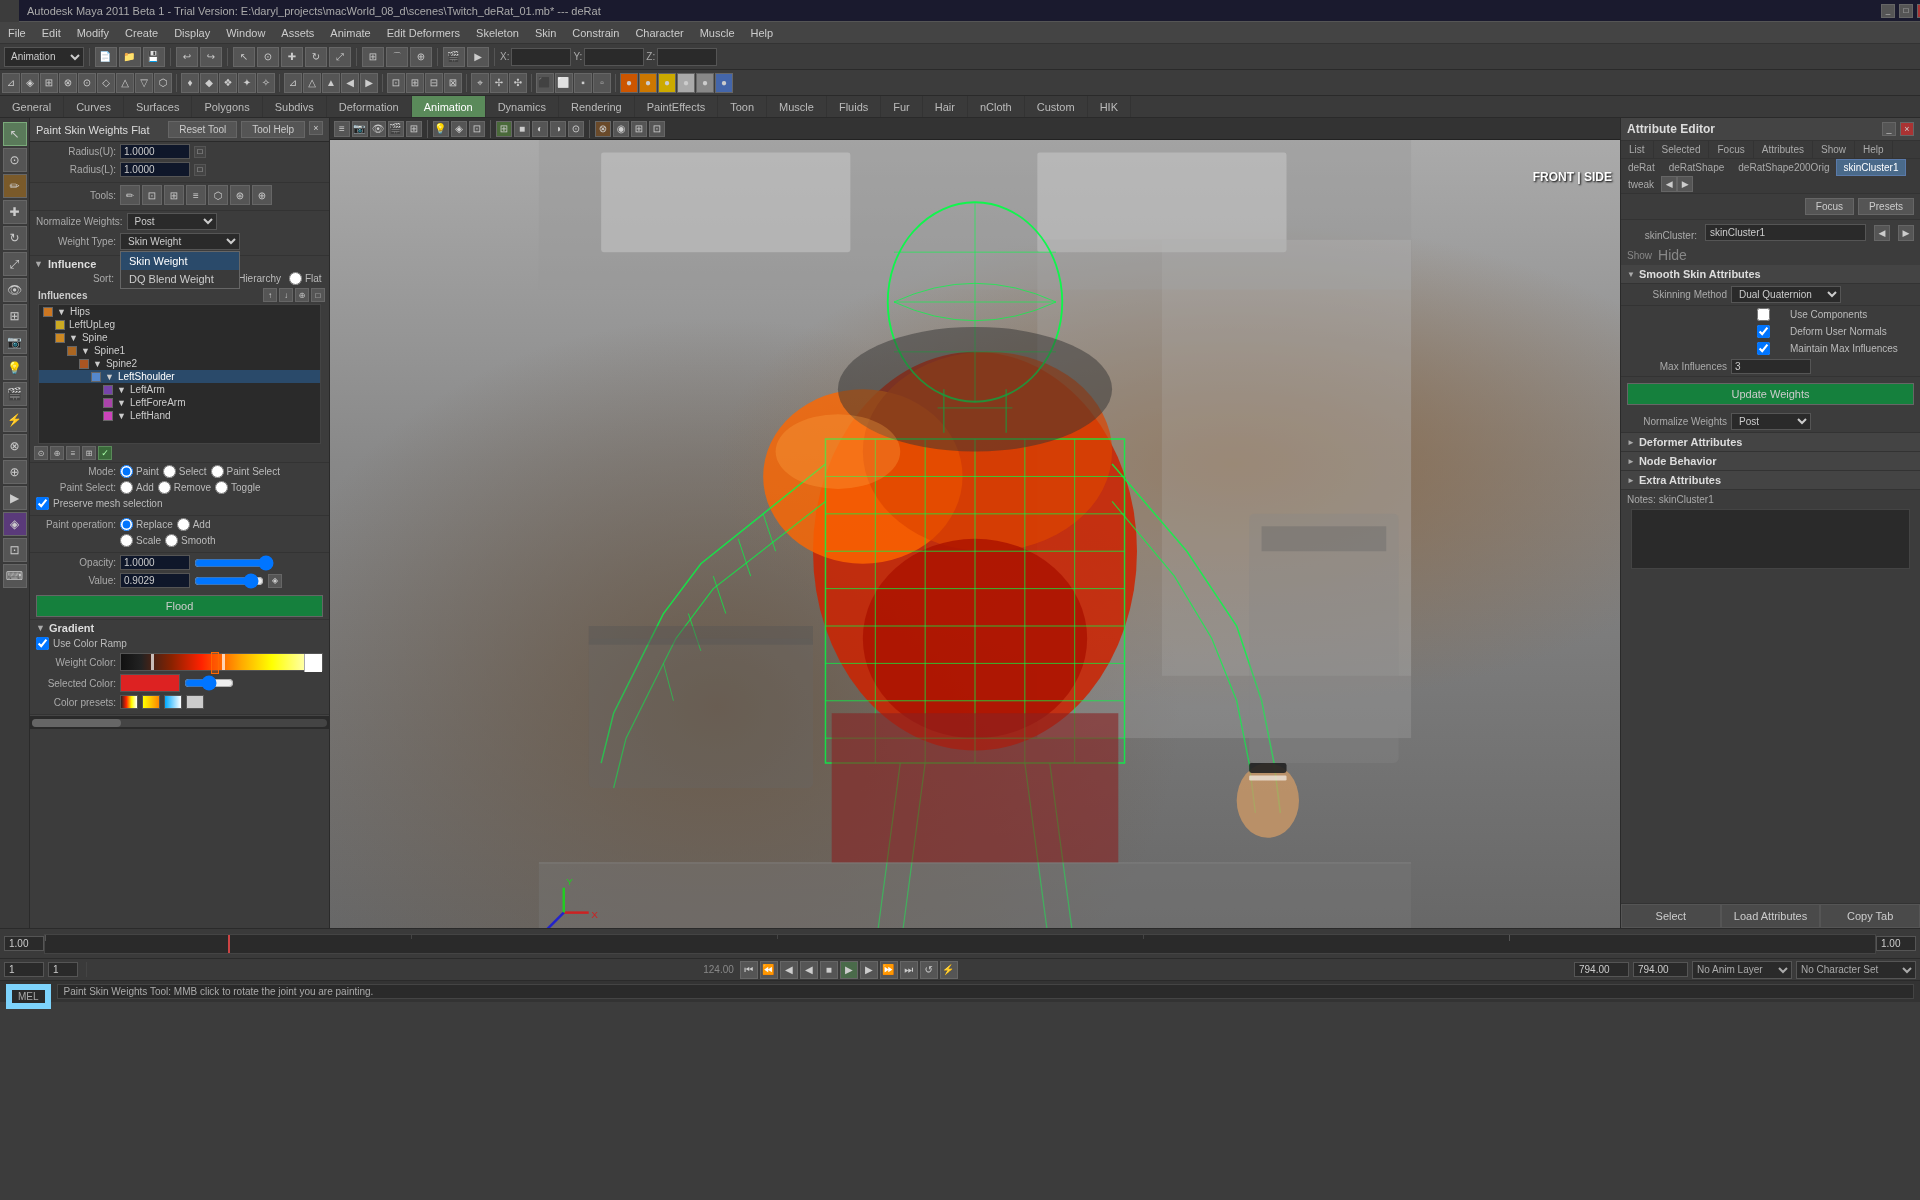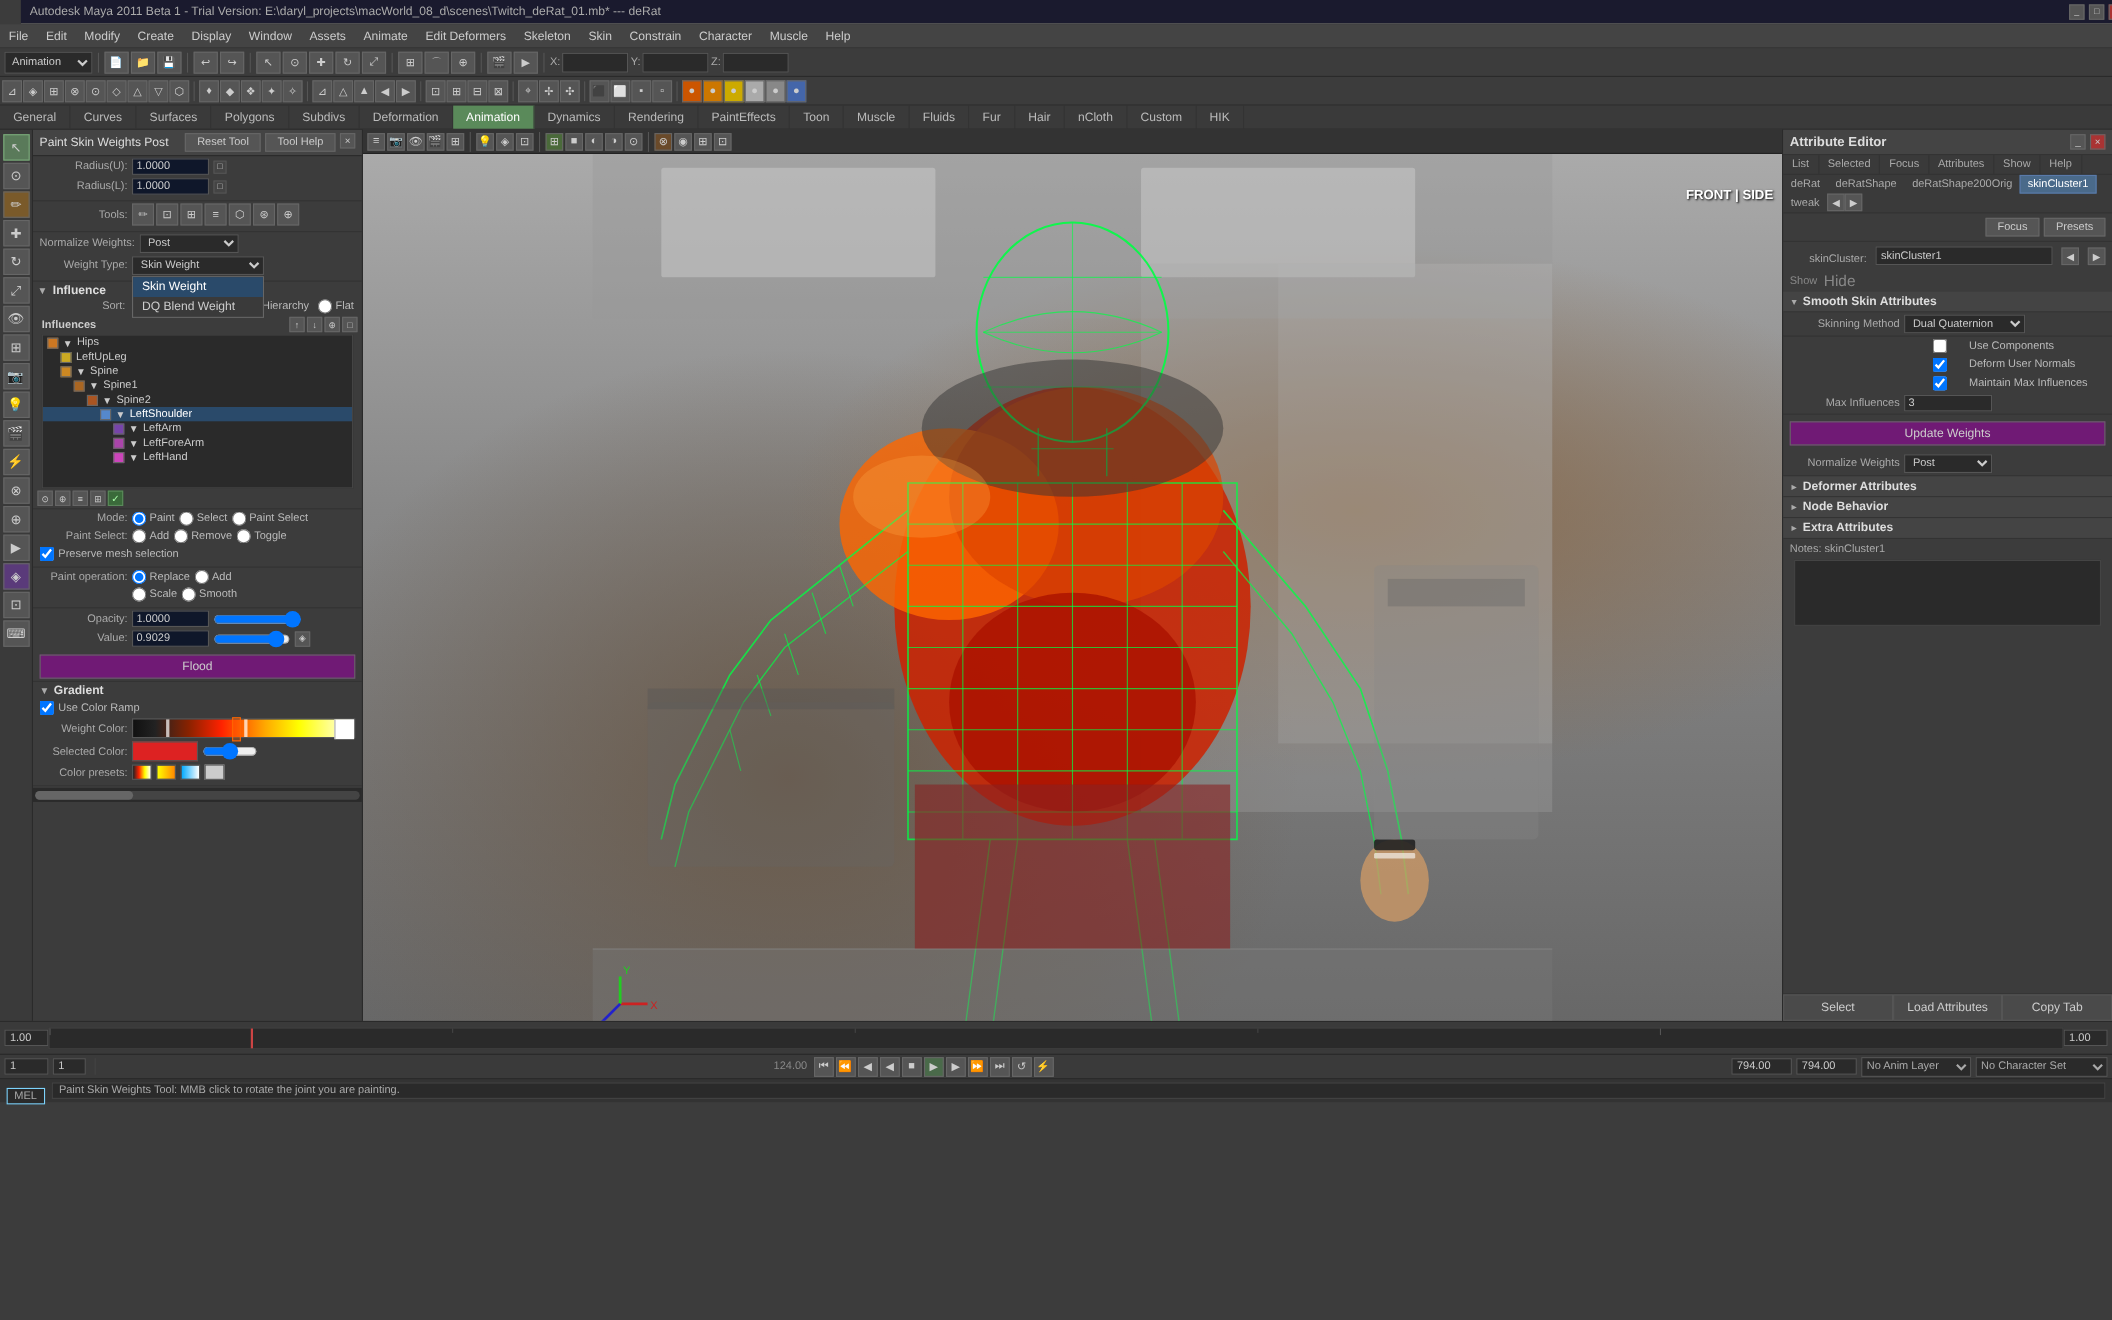--- a/index.html
+++ b/index.html
@@ -318,21 +318,21 @@
     .btn-small {
       padding: 2px 10px;
       background: #555;
       border: 1px solid #666;
       color: #ccc;
       cursor: pointer;
       font-size: 10px;
     }
     .btn-large {
       padding: 4px 0;
-      background: #701a75;
+      background: #15803d;
       border: 1px solid #666;
       color: #ccc;
       cursor: pointer;
       font-size: 11px;
       width: 100%;
       text-align: center;
     }
 
     
     #timeline {
@@ -651,21 +651,21 @@
     <div class="tool-icon">⊕</div>
     <div class="tool-icon">▶</div>
     <div class="tool-icon" style="background:#5a3a7a;">◈</div>
     <div class="tool-icon">⊡</div>
     <div class="tool-icon">⌨</div>
   </div>
 
   <div id="left-panel">
 
     <div id="left-panel-header">
-      <span style="font-size:11px;color:#ddd;">Paint Skin Weights Post</span>
+      <span style="font-size:11px;color:#ddd;">Paint Skin Weights Flat</span>
       <div style="display:flex;gap:4px;">
         <button class="btn-small">Reset Tool</button>
         <button class="btn-small">Tool Help</button>
         <div style="width:14px;height:14px;background:#555;border:1px solid #666;cursor:pointer;display:flex;align-items:center;justify-content:center;font-size:9px;color:#ccc;">×</div>
       </div>
     </div>
 
 
     <div class="panel-section" style="padding:2px 6px;">
       <div class="form-row">
@@ -1215,15 +1215,15 @@
     <select style="background:#2a2a2a;border:1px solid #555;color:#aaa;font-size:10px;height:18px;width:100px;">
       <option>No Anim Layer</option>
     </select>
     <select style="background:#2a2a2a;border:1px solid #555;color:#aaa;font-size:10px;height:18px;width:120px;">
       <option>No Character Set</option>
     </select>
   </div>
 </div>
 
 <div id="status-bar">
-  <div style="background:#2a2a2a;border:1px solid #7dd3fc;padding:1px 6px;font-size:10px;color:#aaa;cursor:pointer;margin-top:10px;">MEL</div>
+  <div style="background:#2a2a2a;border:6px solid #7dd3fc;padding:1px 6px;font-size:10px;color:#aaa;cursor:pointer;margin-top:10px;">MEL</div>
   <div style="flex:1;background:#2a2a2a;border:1px solid #444;padding:1px 6px;font-size:10px;color:#aaa;">Paint Skin Weights Tool: MMB click to rotate the joint you are painting.</div>
 </div>
 
 </body></html>

